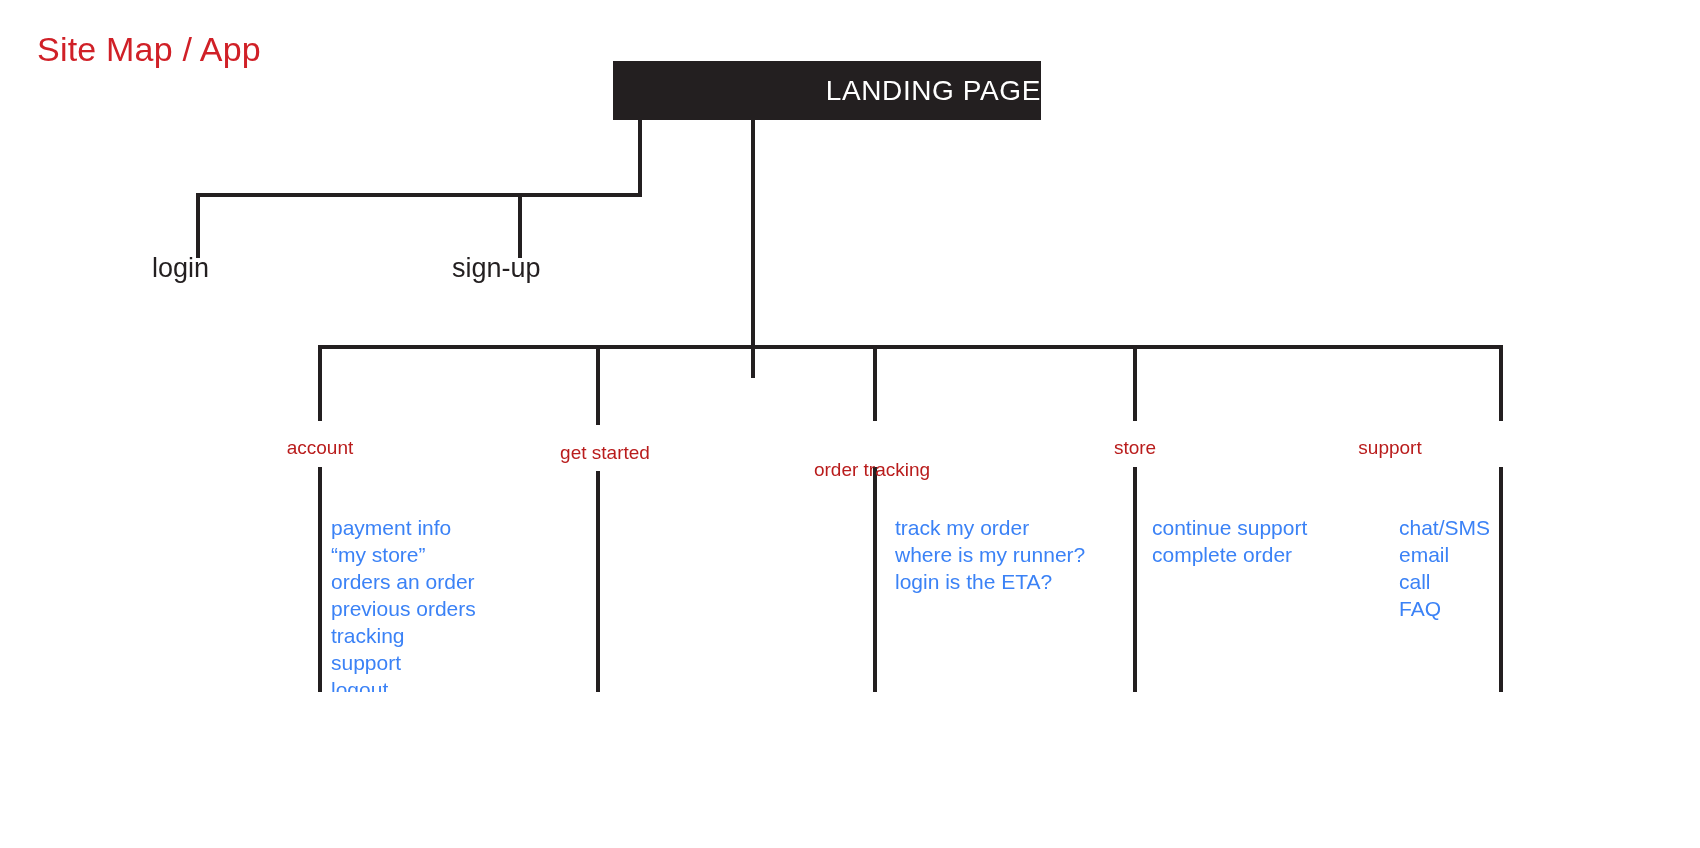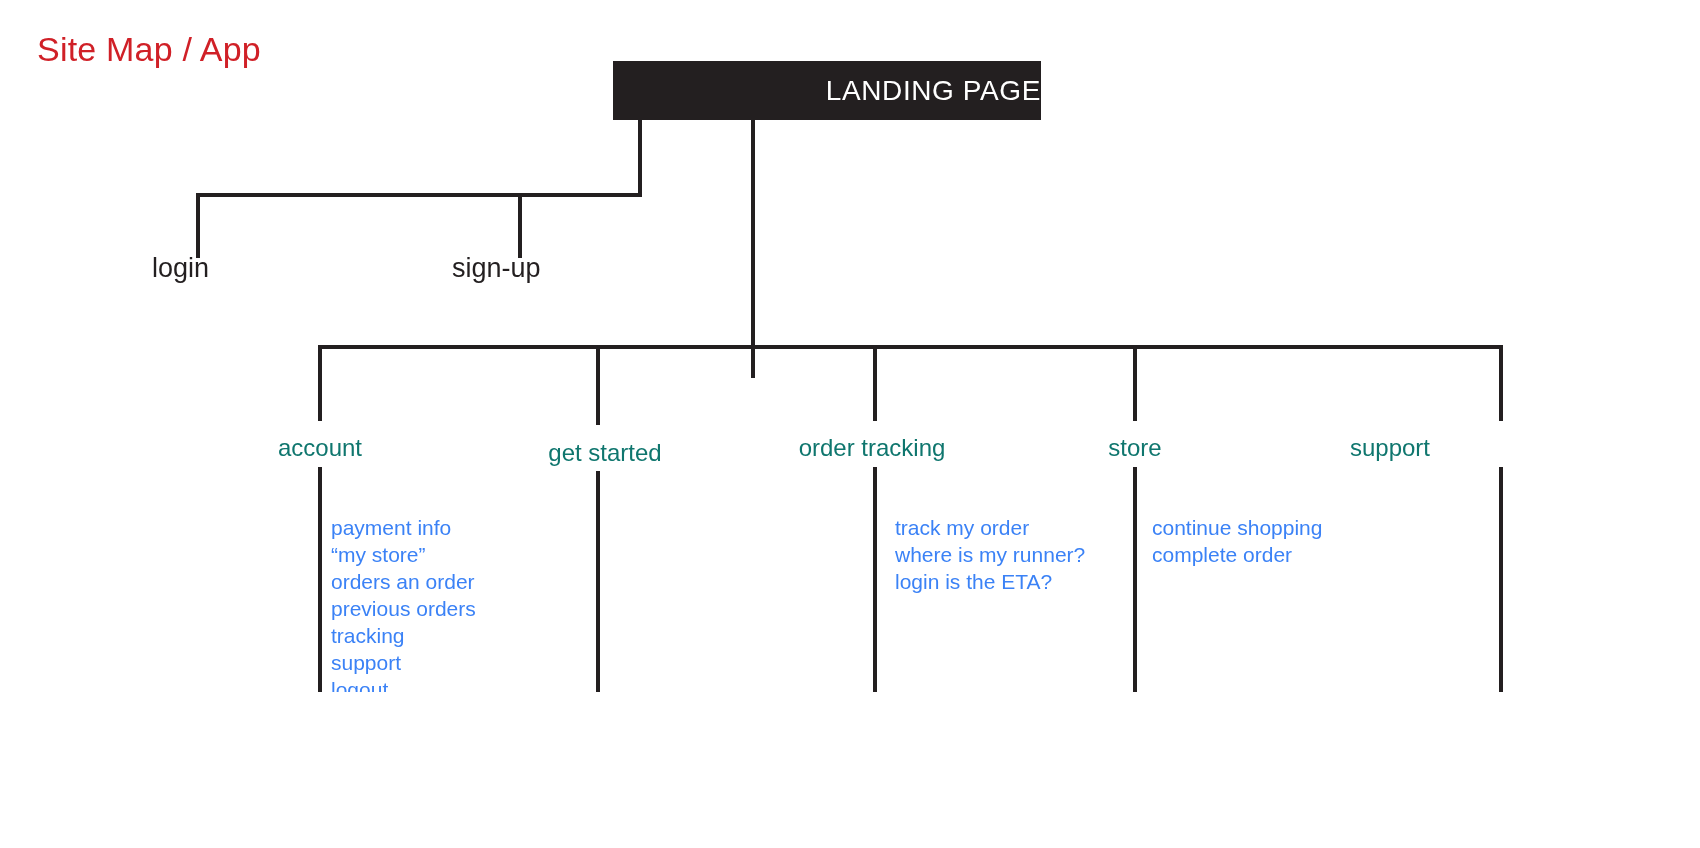--- a/index.html
+++ b/index.html
@@ -56,23 +56,23 @@
     background: #231f20;
   }
   .hline {
     position: absolute;
     height: 4px;
     background: #231f20;
   }
   
   .node-label {
     position: absolute;
-    font-size: 24px;
+    font-size: 19px;
     line-height: 32px;
-    color: #0f766e;
+    color: #b91c1c;
     white-space: nowrap;
     transform: translateX(-50%);
   }
   .small-label {
     position: absolute;
     font-size: 27px;
     line-height: 32px;
     color: #231f20;
     white-space: nowrap;
   }
@@ -130,38 +130,44 @@
   </div>
 
   <div class="vline" style="left:596px; top:345px; height:80px;"></div>
   <div class="vline" style="left:596px; top:471px; height:249px;"></div>
   <div class="node-label" style="left:605px; top:437px;">
     <span>get started</span>
   </div>
 
   <div class="vline" style="left:873px; top:345px; height:76px;"></div>
   <div class="vline" style="left:873px; top:467px; height:253px;"></div>
-  <div class="node-label" style="left:872px; top:432px;">
+  <div class="node-label" style="left:872px; top:454px;">
     <span>order tracking</span>
   </div>
   <div class="sub-list" style="left:895px; top:514px;">
     <span class="sub-item">track my order</span>
     <span class="sub-item">where is my runner?</span>
     <span class="sub-item">login is the ETA?</span>
   </div>
 
   <div class="vline" style="left:1133px; top:345px; height:76px;"></div>
   <div class="vline" style="left:1133px; top:467px; height:253px;"></div>
   <div class="node-label" style="left:1135px; top:432px;">
     <span>store</span>
   </div>
   <div class="sub-list" style="left:1152px; top:514px;">
-    <span class="sub-item">continue shopping</span>
+    <span class="sub-item">continue support</span>
     <span class="sub-item">complete order</span>
   </div>
 
   <div class="vline" style="left:1499px; top:345px; height:76px;"></div>
   <div class="vline" style="left:1499px; top:467px; height:253px;"></div>
   <div class="node-label" style="left:1390px; top:432px;">
     <span>support</span>
   </div>
+  <div class="sub-list" style="left:1399px; top:514px;">
+    <span class="sub-item">chat/SMS</span>
+    <span class="sub-item">email</span>
+    <span class="sub-item">call</span>
+    <span class="sub-item">FAQ</span>
+  </div>
 
 </div>
 
 </body></html>

